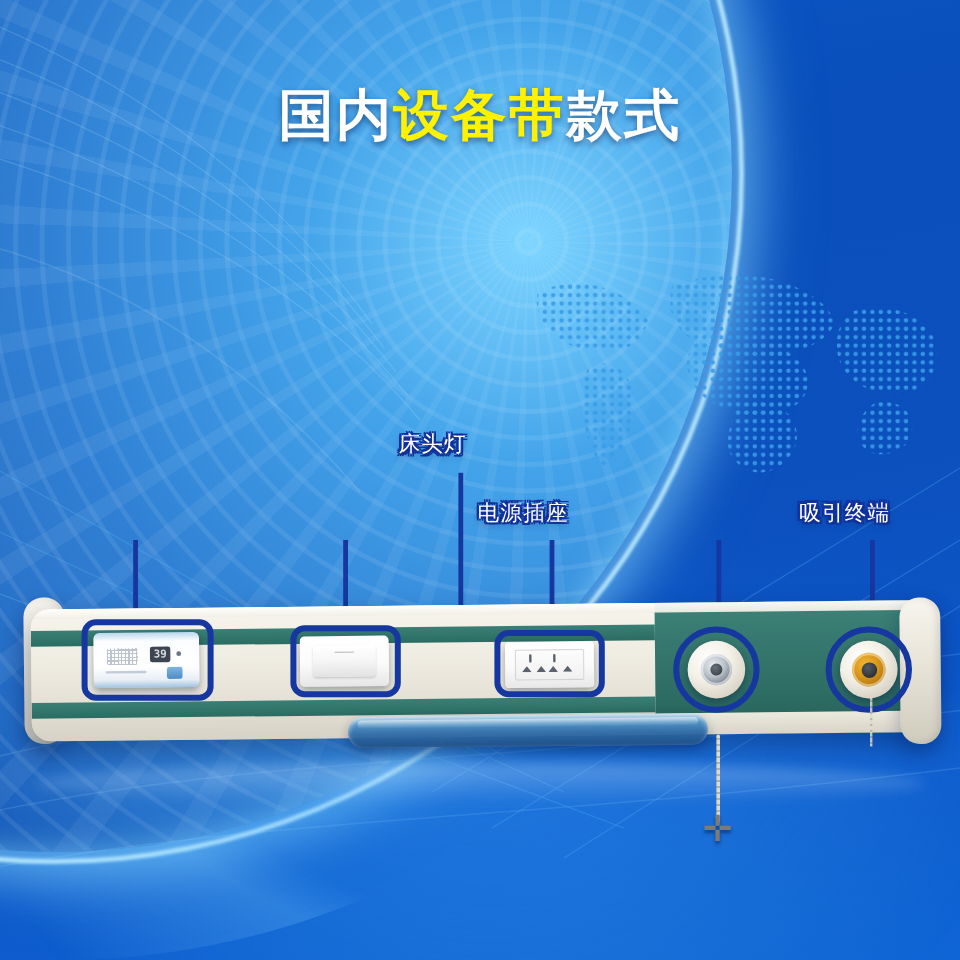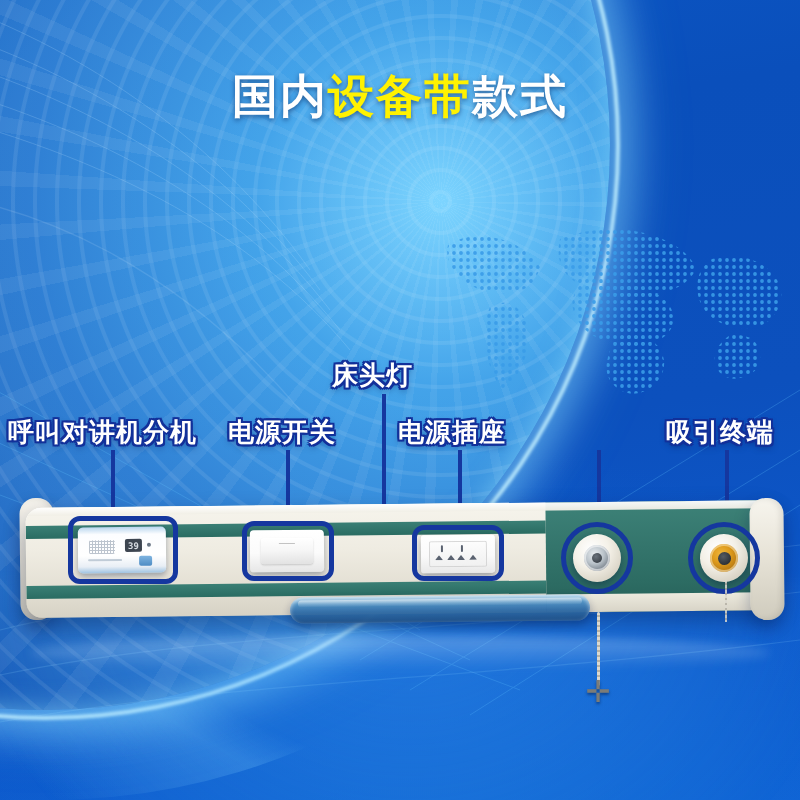--- a/index.html
+++ b/index.html
@@ -99,21 +99,21 @@
   }
   .hl-row2 .big {
     font-size:80px; font-weight:bold; color:#fff200; letter-spacing:1px;
     margin-left:68px; vertical-align:middle;
     text-shadow:0 3px 7px rgba(0,25,80,.45);
   }
 
   
   .callout {
     position:absolute;
-    font-size:26px; font-weight:bold; color:#ffffff;
+    font-size:18px; font-weight:normal; color:#ffffff;
     letter-spacing:1px; white-space:nowrap;
     text-shadow:
       -2px -2px 0 #12309a, 2px -2px 0 #12309a,
       -2px  2px 0 #12309a, 2px  2px 0 #12309a,
        0   -2px 0 #12309a, 0    2px 0 #12309a,
       -2px  0   0 #12309a, 2px  0   0 #12309a,
        0 3px 6px rgba(0,20,70,.5);
   }
   .lbl-intercom { left:8px;   top:415px; }
   .lbl-switch   { left:228px; top:415px; }
@@ -387,22 +387,20 @@
 
     <div class="bottom-glow"></div>
   </div>
 
   <div class="headline">
     <div class="hl-row1">
       <span class="w">国内</span><span class="y">设备带</span><span class="w">款式</span>
     </div>
   </div>
 
-  <div class="callout lbl-intercom">呼叫对讲机分机</div>
-  <div class="callout lbl-switch">电源开关</div>
   <div class="callout lbl-lamp">床头灯</div>
   <div class="callout lbl-socket">电源插座</div>
   <div class="callout lbl-suction">吸引终端</div>
 
   <div class="leader ld-intercom"></div>
   <div class="leader ld-switch"></div>
   <div class="leader ld-lamp"></div>
   <div class="leader ld-socket"></div>
   <div class="leader ld-oxygen"></div>
   <div class="leader ld-suction"></div>

